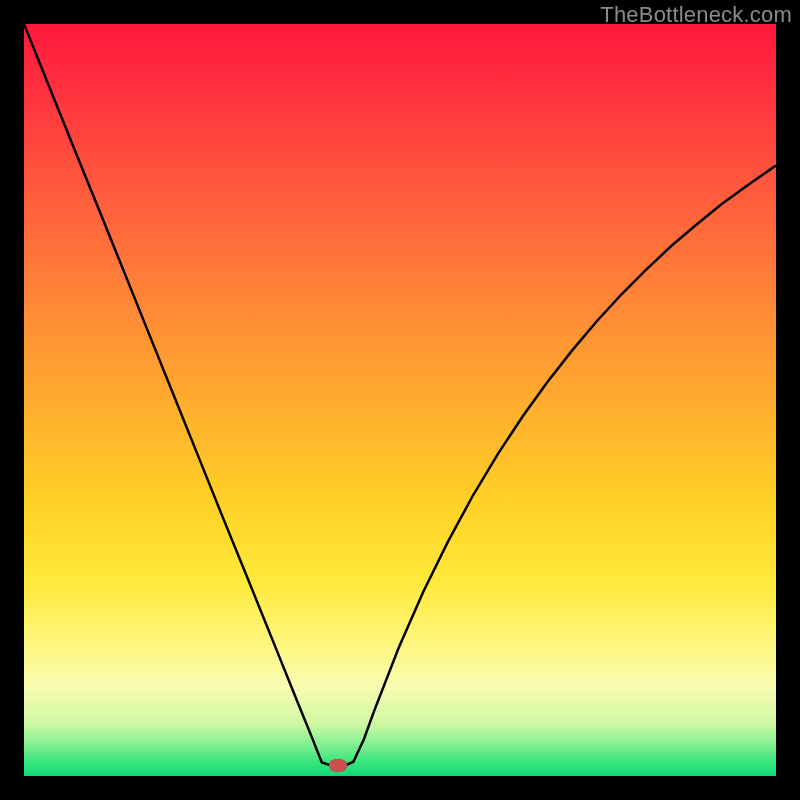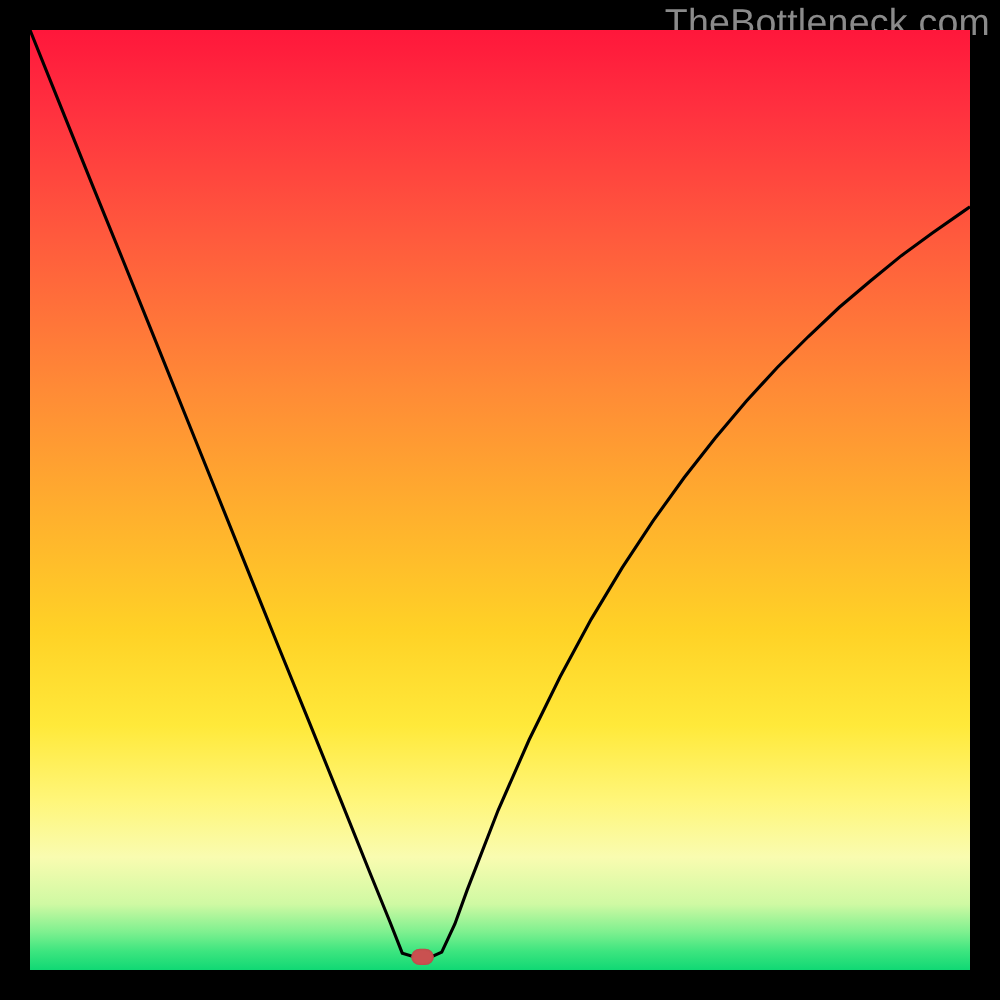--- a/index.html
+++ b/index.html
@@ -46,21 +46,21 @@
     top: 0;
     width: 752px;
     height: 752px;
     overflow: visible;
   }
   .watermark {
     position: absolute;
     top: 2px;
     right: 8px;
     color: #8b8b8b;
-    font-size: 30px;
+    font-size: 22px;
     font-weight: 500;
     letter-spacing: 0.2px;
     user-select: none;
   }
   .marker {
     position: absolute;
     width: 18px;
     height: 13px;
     border-radius: 7px / 6px;
     background: #c95150;

